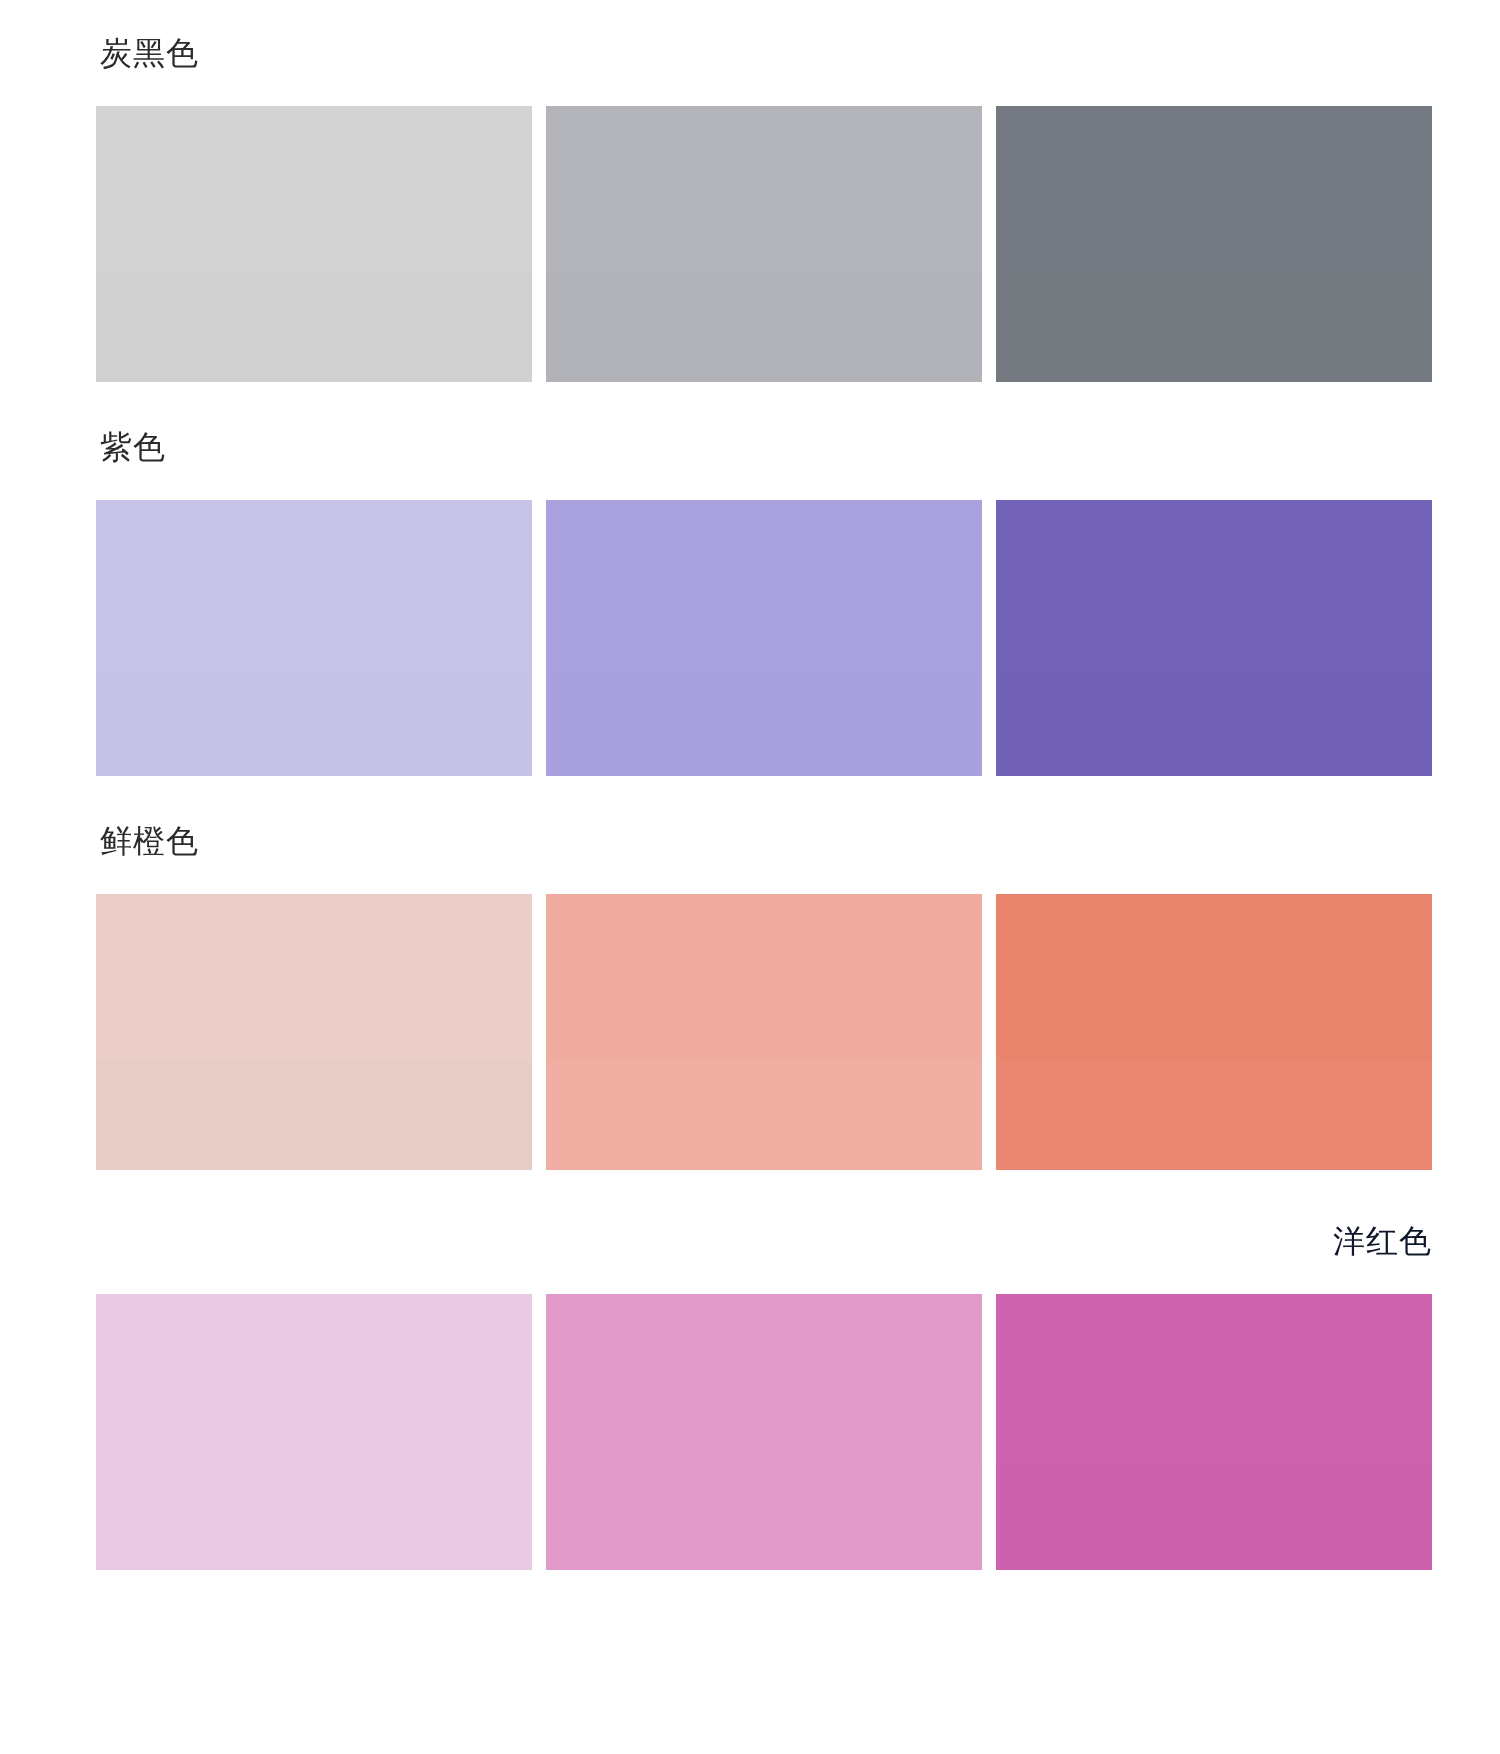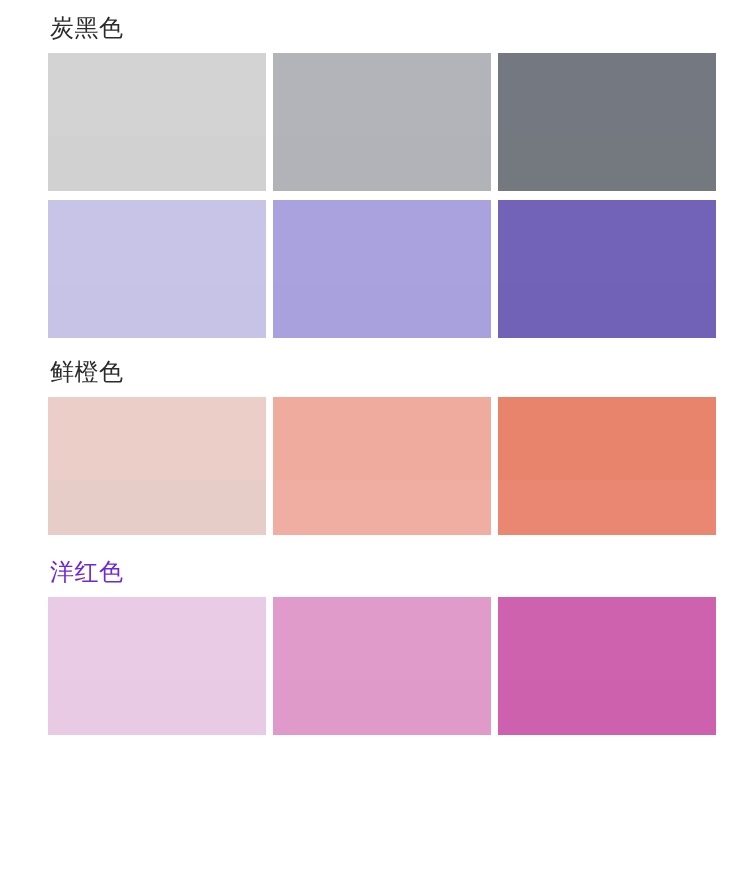--- a/index.html
+++ b/index.html
@@ -16,21 +16,21 @@
     overflow: hidden;
   }
   .palette {
     width: 750px;
     padding: 14px 34px 0 48px;
   }
   .group {
     margin-bottom: 8px;
   }
   .group-label {
-    font-size: 24px;
+    font-size: 16px;
     line-height: 28px;
     color: #2b2b2b;
     font-weight: 400;
     letter-spacing: 0.5px;
     margin: 0 0 11px 2px;
     white-space: nowrap;
   }
   .swatch-row {
     display: flex;
     gap: 7px;
@@ -76,20 +76,21 @@
         <div class="swatch-bottom" style="background-color: rgb(177, 179, 184);"></div>
       </div>
       <div class="swatch">
         <div class="swatch-top" style="background-color: rgb(116, 120, 128);"></div>
         <div class="swatch-bottom" style="background-color: rgb(116, 120, 127);"></div>
       </div>
     </div>
   </div>
 
   <div class="group g1">
+    <div class="group-label tight" style="color: rgb(43, 43, 43);">紫色</div>
     <div class="swatch-row">
       <div class="swatch">
         <div class="swatch-top" style="background-color: rgb(199, 196, 231);"></div>
         <div class="swatch-bottom" style="background-color: rgb(198, 195, 230);"></div>
       </div>
       <div class="swatch">
         <div class="swatch-top" style="background-color: rgb(169, 162, 222);"></div>
         <div class="swatch-bottom" style="background-color: rgb(168, 161, 221);"></div>
       </div>
       <div class="swatch">
@@ -111,21 +112,21 @@
         <div class="swatch-bottom" style="background-color: rgb(239, 174, 161);"></div>
       </div>
       <div class="swatch">
         <div class="swatch-top" style="background-color: rgb(232, 131, 108);"></div>
         <div class="swatch-bottom" style="background-color: rgb(233, 135, 114);"></div>
       </div>
     </div>
   </div>
 
   <div class="group g3">
-    <div class="group-label tight" style="color: #6d28d9;">洋红色</div>
+    <div class="group-label tight" style="color: #0f172a; text-align: right;">洋红色</div>
     <div class="swatch-row">
       <div class="swatch">
         <div class="swatch-top" style="background-color: rgb(234, 203, 229);"></div>
         <div class="swatch-bottom" style="background-color: rgb(233, 202, 228);"></div>
       </div>
       <div class="swatch">
         <div class="swatch-top" style="background-color: rgb(224, 155, 203);"></div>
         <div class="swatch-bottom" style="background-color: rgb(223, 154, 202);"></div>
       </div>
       <div class="swatch">

